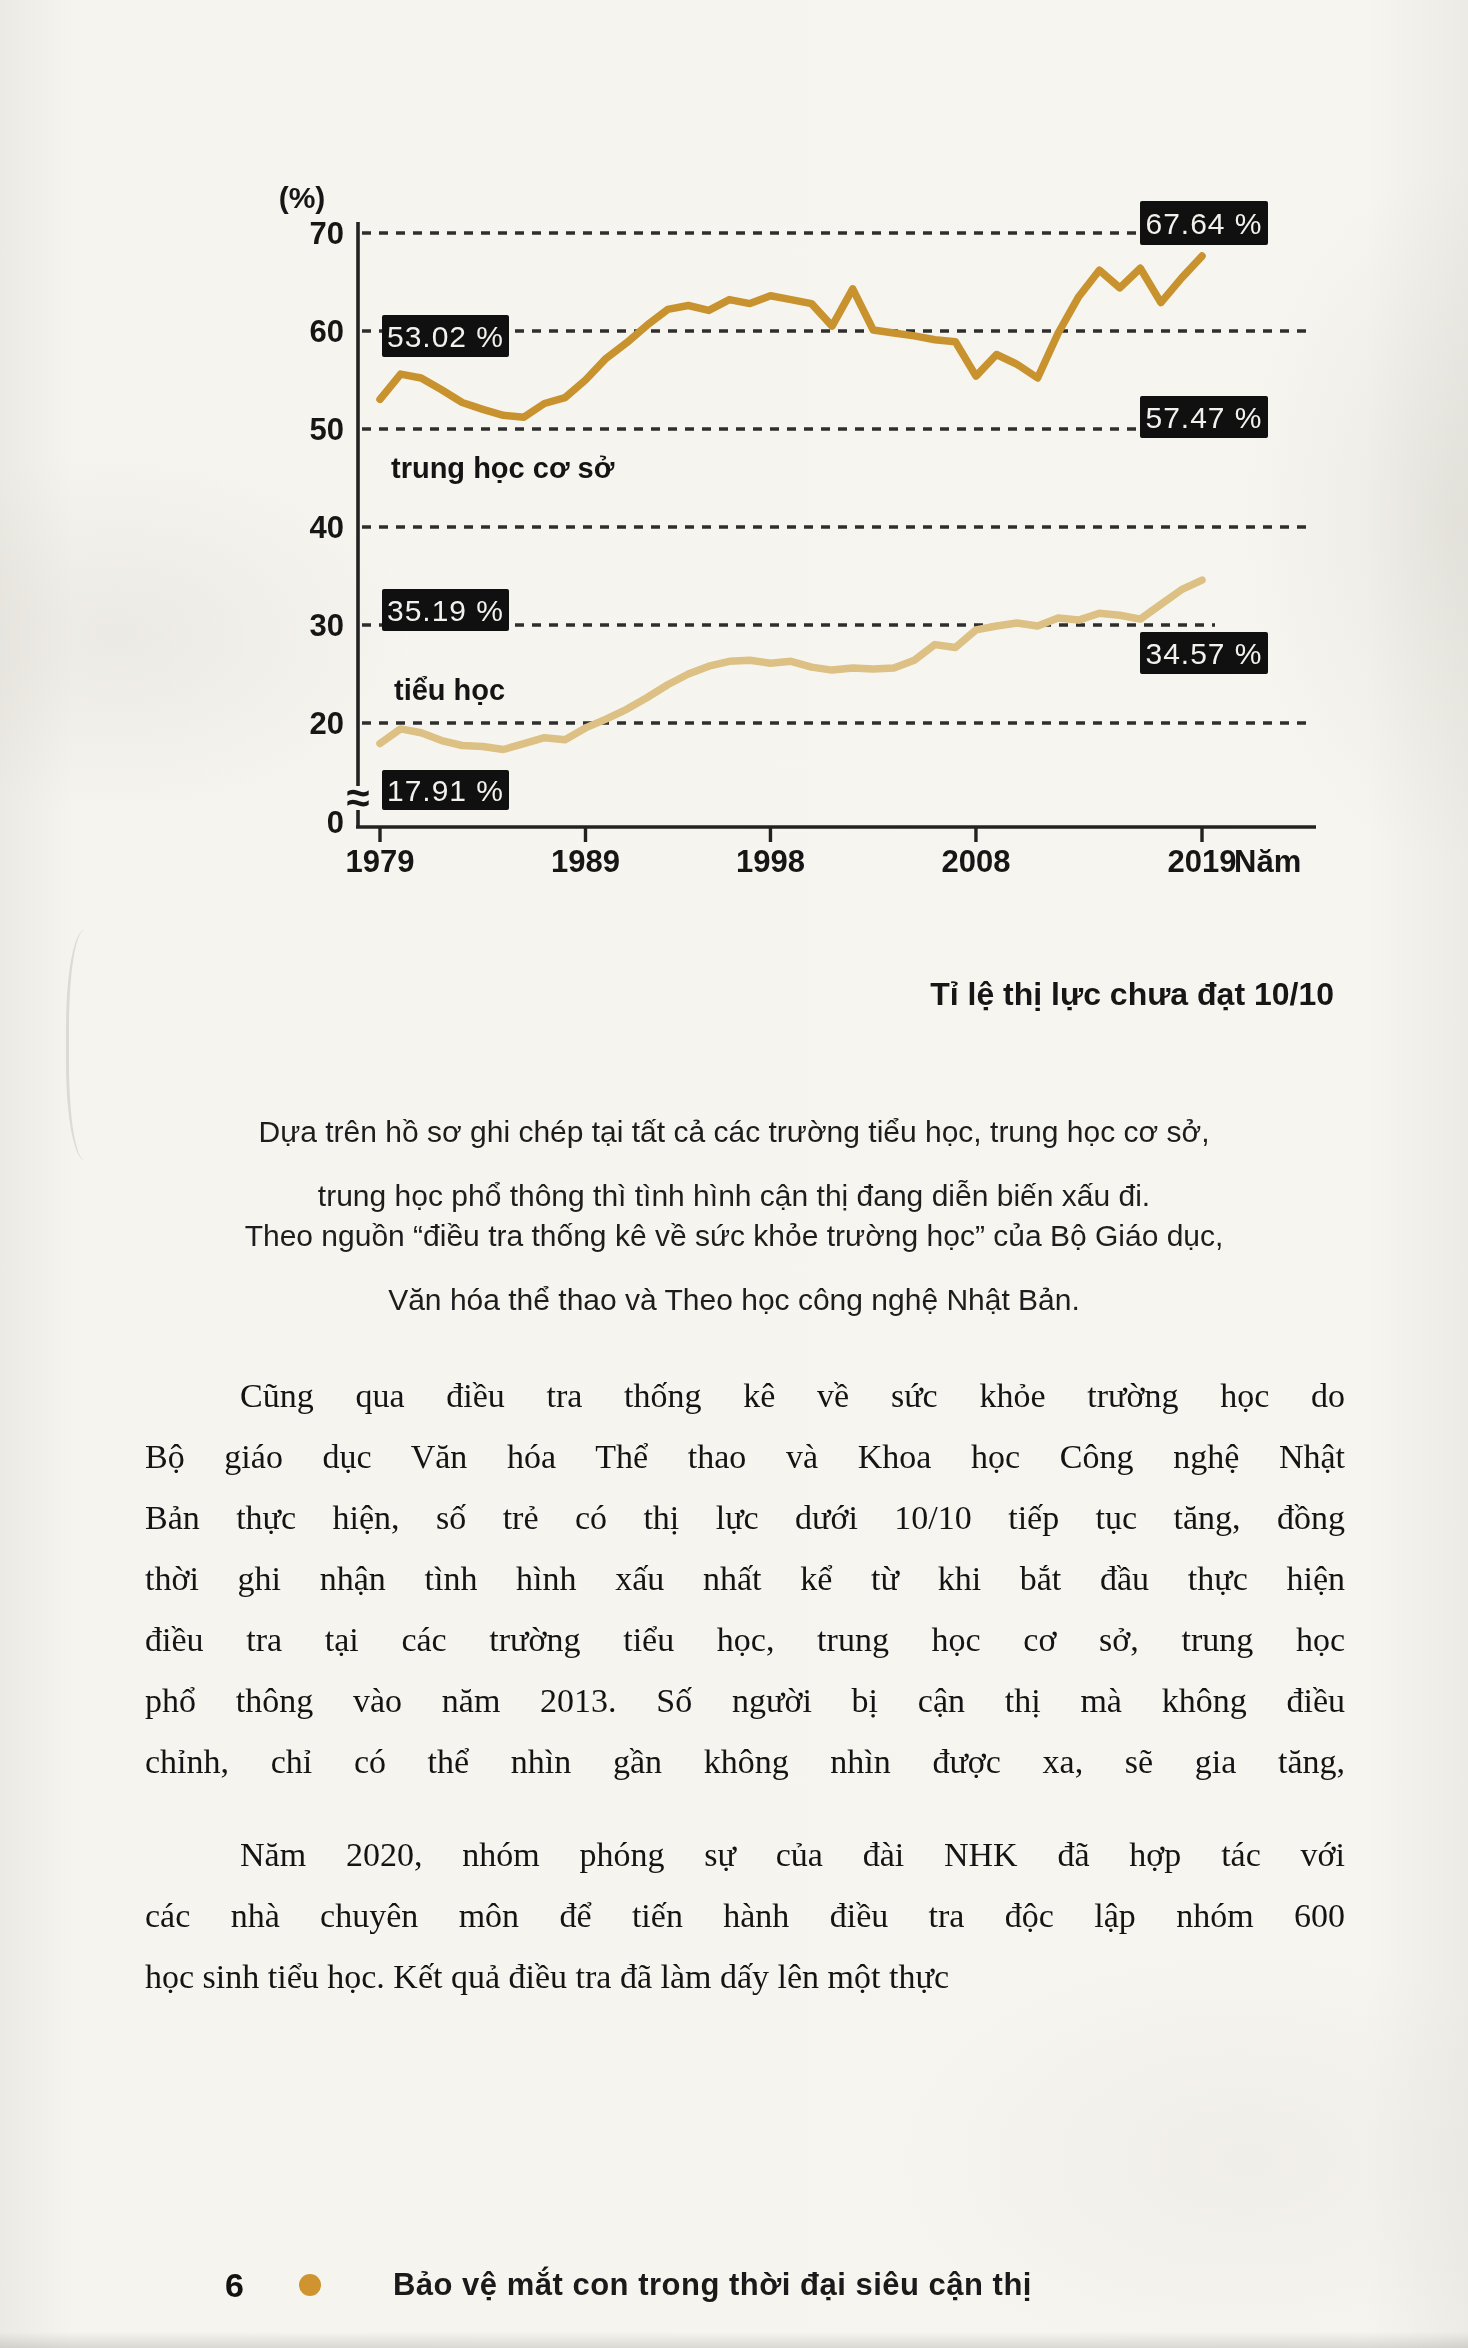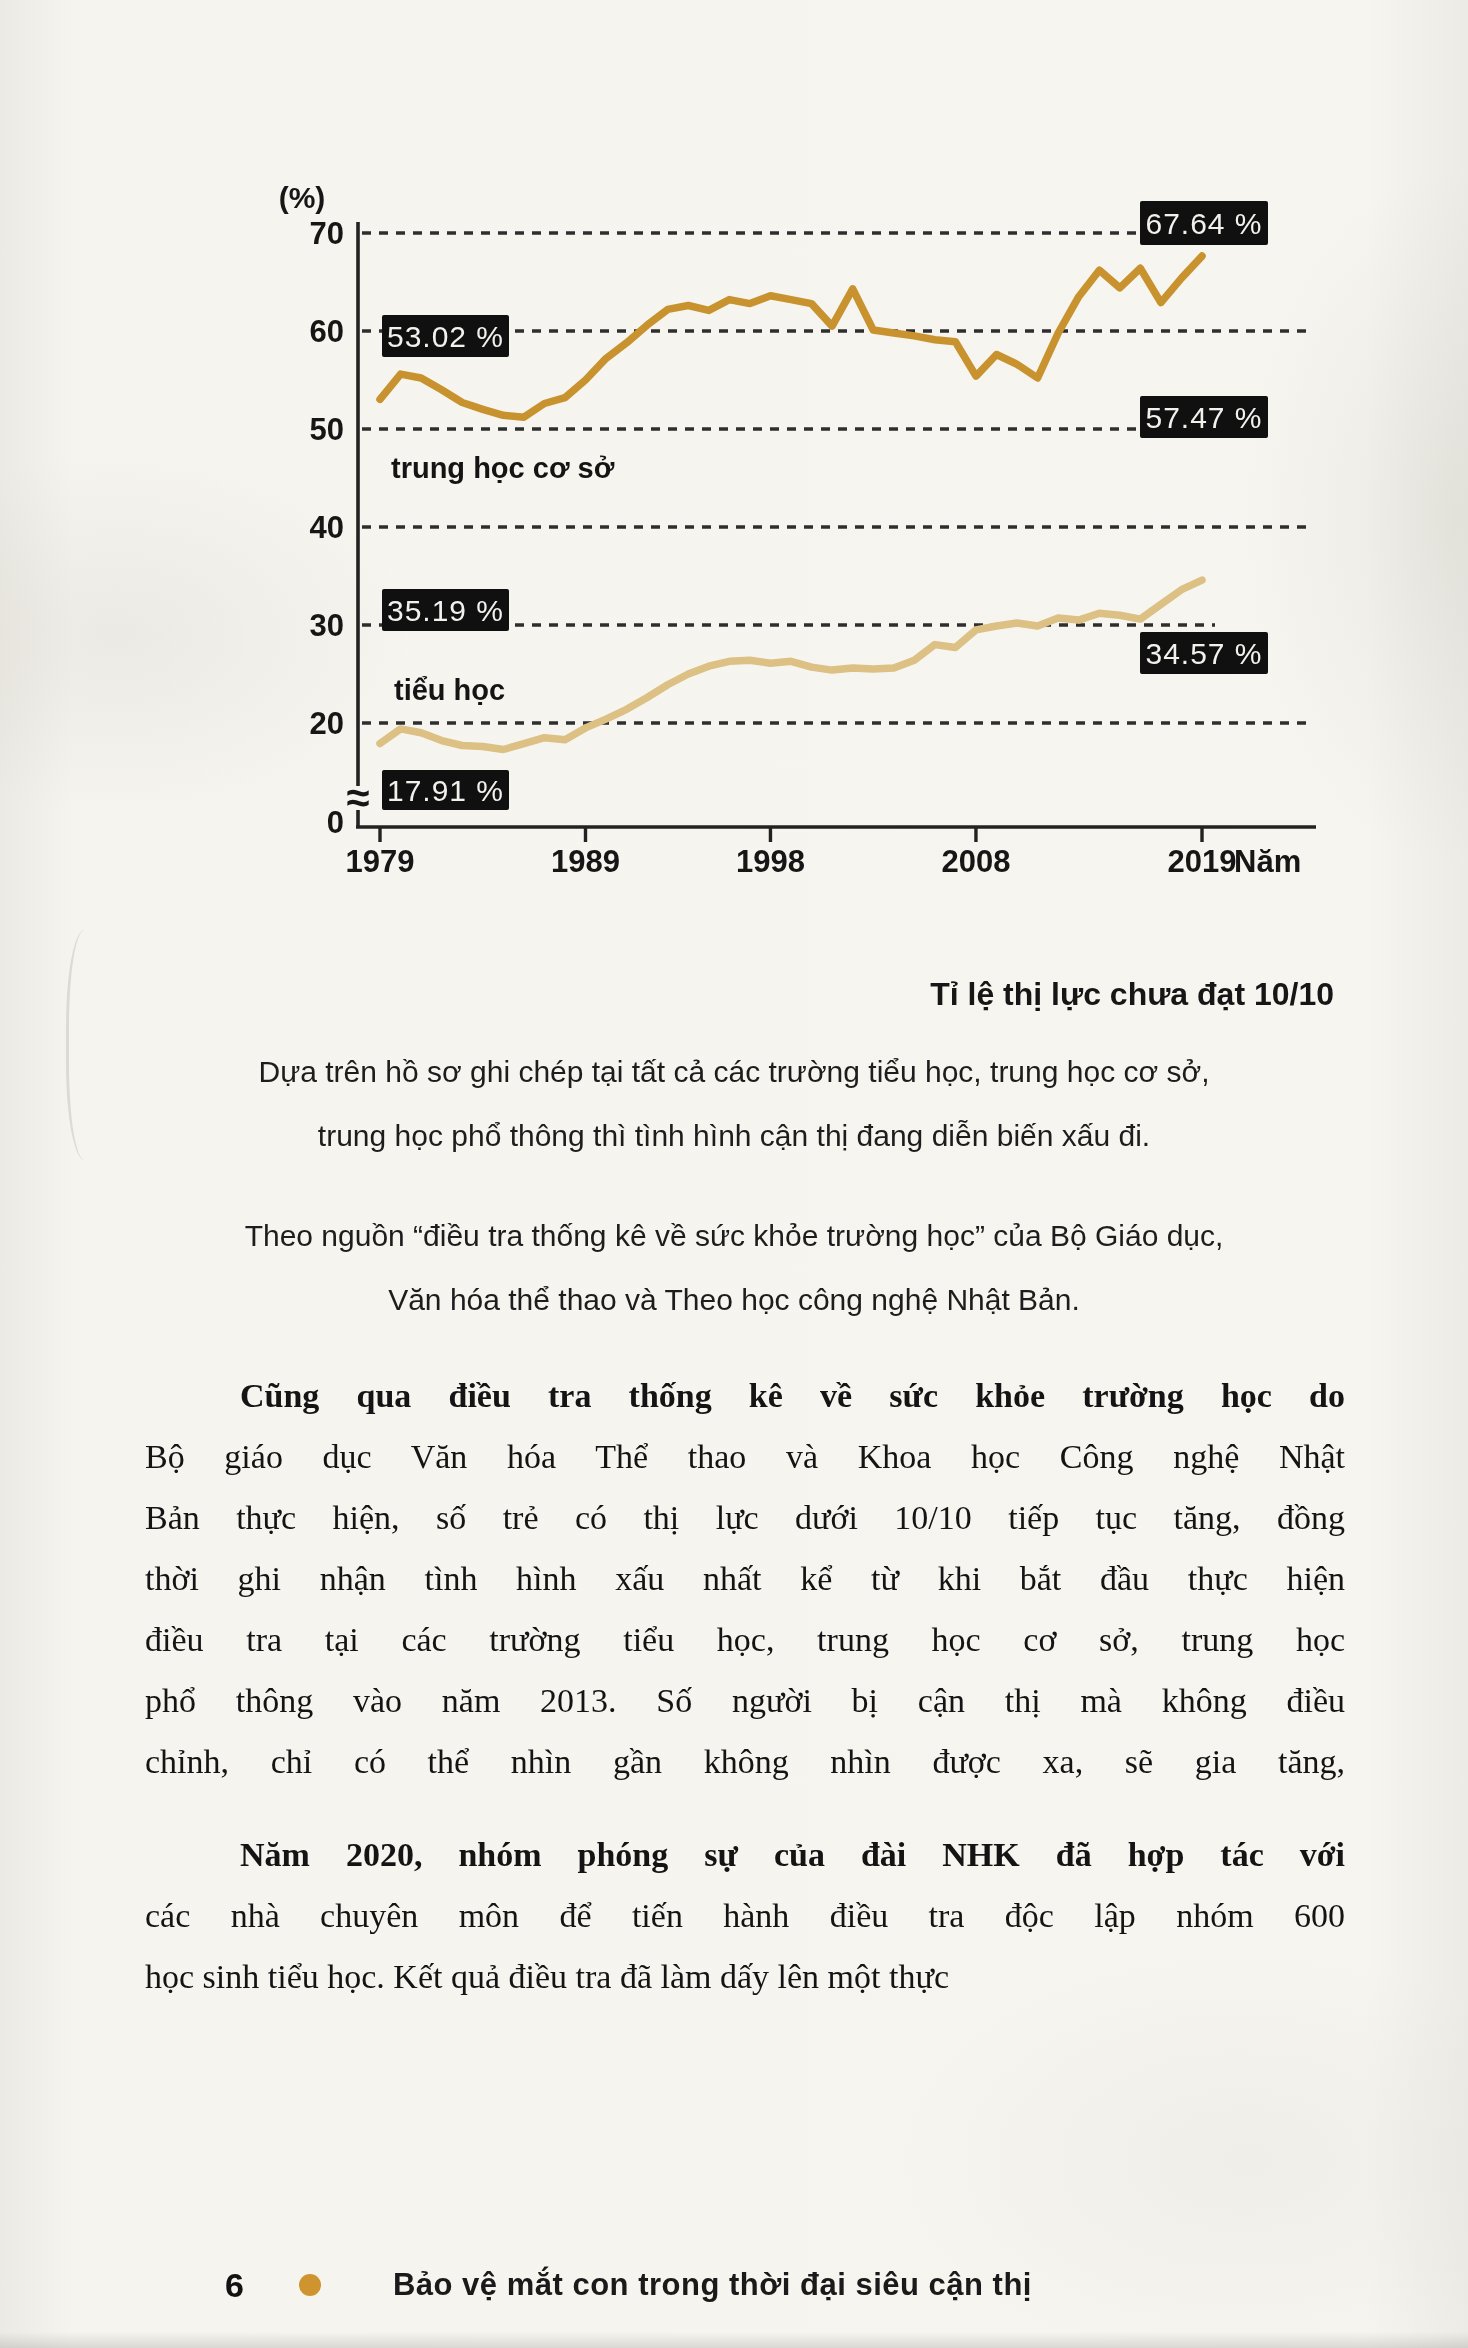--- a/index.html
+++ b/index.html
@@ -29,35 +29,35 @@
   .chart-svg{position:absolute;left:0;top:0;}
 
   .fig-title{
     position:absolute;left:134px;width:1200px;top:976px;
     text-align:right;font-size:32px;font-weight:700;color:#161616;
   }
   .caption{
     position:absolute;left:134px;width:1200px;
     text-align:center;font-size:30px;line-height:64px;color:#1d1d1d;
   }
-  #caption1{top:1040px;}
+  #caption1{top:1100px;}
   #caption2{top:1204px;}
 
   .body-text{
     position:absolute;left:145px;width:1200px;top:1365px;
     font-family:"Liberation Serif",serif;
     font-size:34px;color:#141414;
   }
   .body-text .para{margin:0 0 32px 0;}
   .body-text .line{
     line-height:61px;height:61px;white-space:nowrap;
     text-align:justify;text-align-last:justify;
   }
   .body-text .line.last{text-align-last:left;}
-  .body-text .line.indent{text-indent:95px;font-weight:bold;}
+  .body-text .line.indent{text-indent:95px;}
 
   .footer{
     position:absolute;left:225px;top:2262px;height:46px;
     display:flex;align-items:center;font-size:31px;
   }
   .footer .pagenum{font-weight:700;font-size:34px;color:#121212;}
   .footer .dot{
     width:22px;height:22px;border-radius:50%;
     margin-left:55px;
   }

